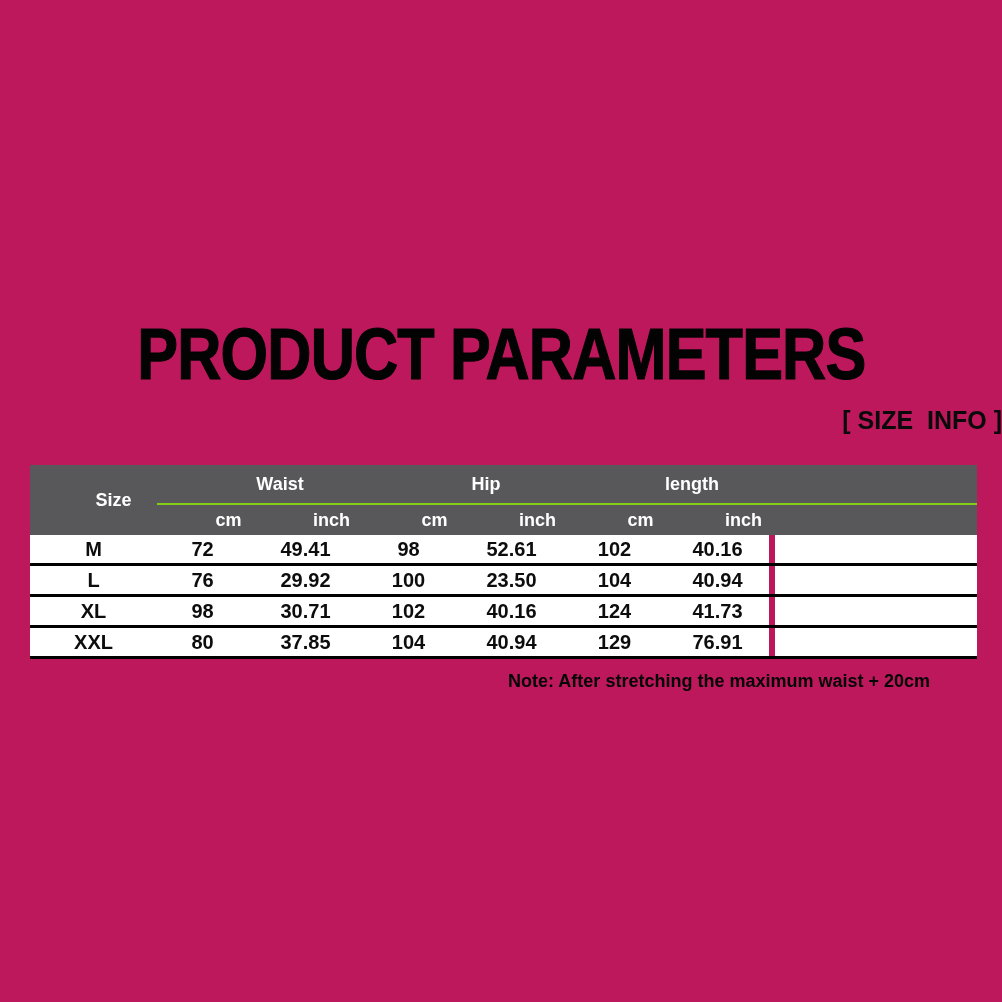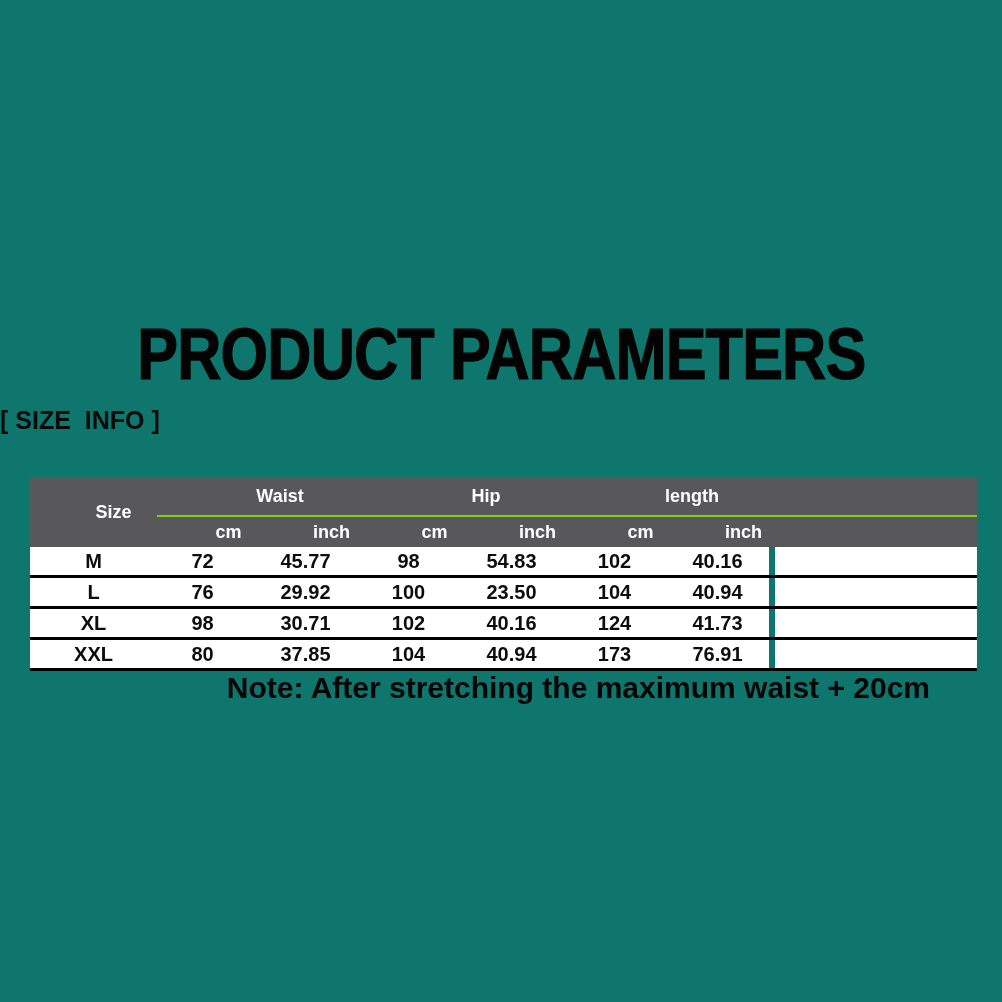--- a/index.html
+++ b/index.html
@@ -1,51 +1,50 @@
 <!DOCTYPE html>
 <html><head>
 <meta charset="utf-8">
 <style>
   html,body { margin:0; padding:0; background:#ffffff; }
   .canvas {
     position:relative;
     width:1002px; height:1002px;
-    background:#0f766e;
+    background:#be185d;
     font-family:"Liberation Sans", sans-serif;
     overflow:hidden;
     color:#000;
   }
   .title-wrap { position:absolute; top:318px; left:0; width:1002px; text-align:center; }
   .title {
     display:inline-block;
     font-size:72px;
     font-weight:900;
     line-height:1;
     letter-spacing:-1px;
     color:#030303;
     transform:scaleX(0.85);
     transform-origin:center;
     -webkit-text-stroke:1.2px #030303;
     white-space:nowrap;
   }
-  .subtitle-wrap { position:absolute; top:406px; left:0; width:1002px; text-align:left; }
+  .subtitle-wrap { position:absolute; top:406px; left:0; width:1002px; text-align:right; }
   .subtitle {
     display:inline-block;
     font-size:25px;
     font-weight:bold;
     color:#0a0a0a;
     white-space:pre;
   }
   table.size-table {
     position:absolute;
     top:465px; left:30px;
     width:947px;
     border-collapse:collapse;
     table-layout:fixed;
-    margin-top:12px;
   }
   .size-table th, .size-table td { padding:0; margin:0; }
   .size-table thead th {
     background:#58585a;
     color:#ffffff;
     font-size:18px;
     font-weight:bold;
     text-align:center;
   }
   .hdr-row1 th { height:38px; }
@@ -60,21 +59,21 @@
     color:#0d0d0d;
     text-align:center;
     background:#ffffff;
   }
   .size-table tbody td.val { transform:translateX(-6px); }
   .note {
     position:absolute;
     top:671px; left:0;
     width:930px;
     text-align:right;
-    font-size:30px;
+    font-size:18px;
     font-weight:bold;
     color:#050505;
     white-space:nowrap;
   }
 </style>
 </head>
 <body>
 
 <div class="canvas">
 
@@ -132,23 +131,23 @@
         <th>
             <span class="hdr-shift">inch</span>
           </th>
         <th></th>
       </tr>
     </thead>
     <tbody>
       <tr>
         <td>M</td>
         <td class="val">72</td>
-        <td class="val">45.77</td>
+        <td class="val">49.41</td>
         <td class="val">98</td>
-        <td class="val">54.83</td>
+        <td class="val">52.61</td>
         <td class="val">102</td>
         <td class="val">40.16</td>
         <td></td>
       </tr>
       <tr>
         <td>L</td>
         <td class="val">76</td>
         <td class="val">29.92</td>
         <td class="val">100</td>
         <td class="val">23.50</td>
@@ -165,21 +164,21 @@
         <td class="val">124</td>
         <td class="val">41.73</td>
         <td></td>
       </tr>
       <tr>
         <td>XXL</td>
         <td class="val">80</td>
         <td class="val">37.85</td>
         <td class="val">104</td>
         <td class="val">40.94</td>
-        <td class="val">173</td>
+        <td class="val">129</td>
         <td class="val">76.91</td>
         <td></td>
       </tr>
     </tbody>
   </table>
 
   <div class="note">Note: After stretching the maximum waist + 20cm</div>
 
 </div>
 

